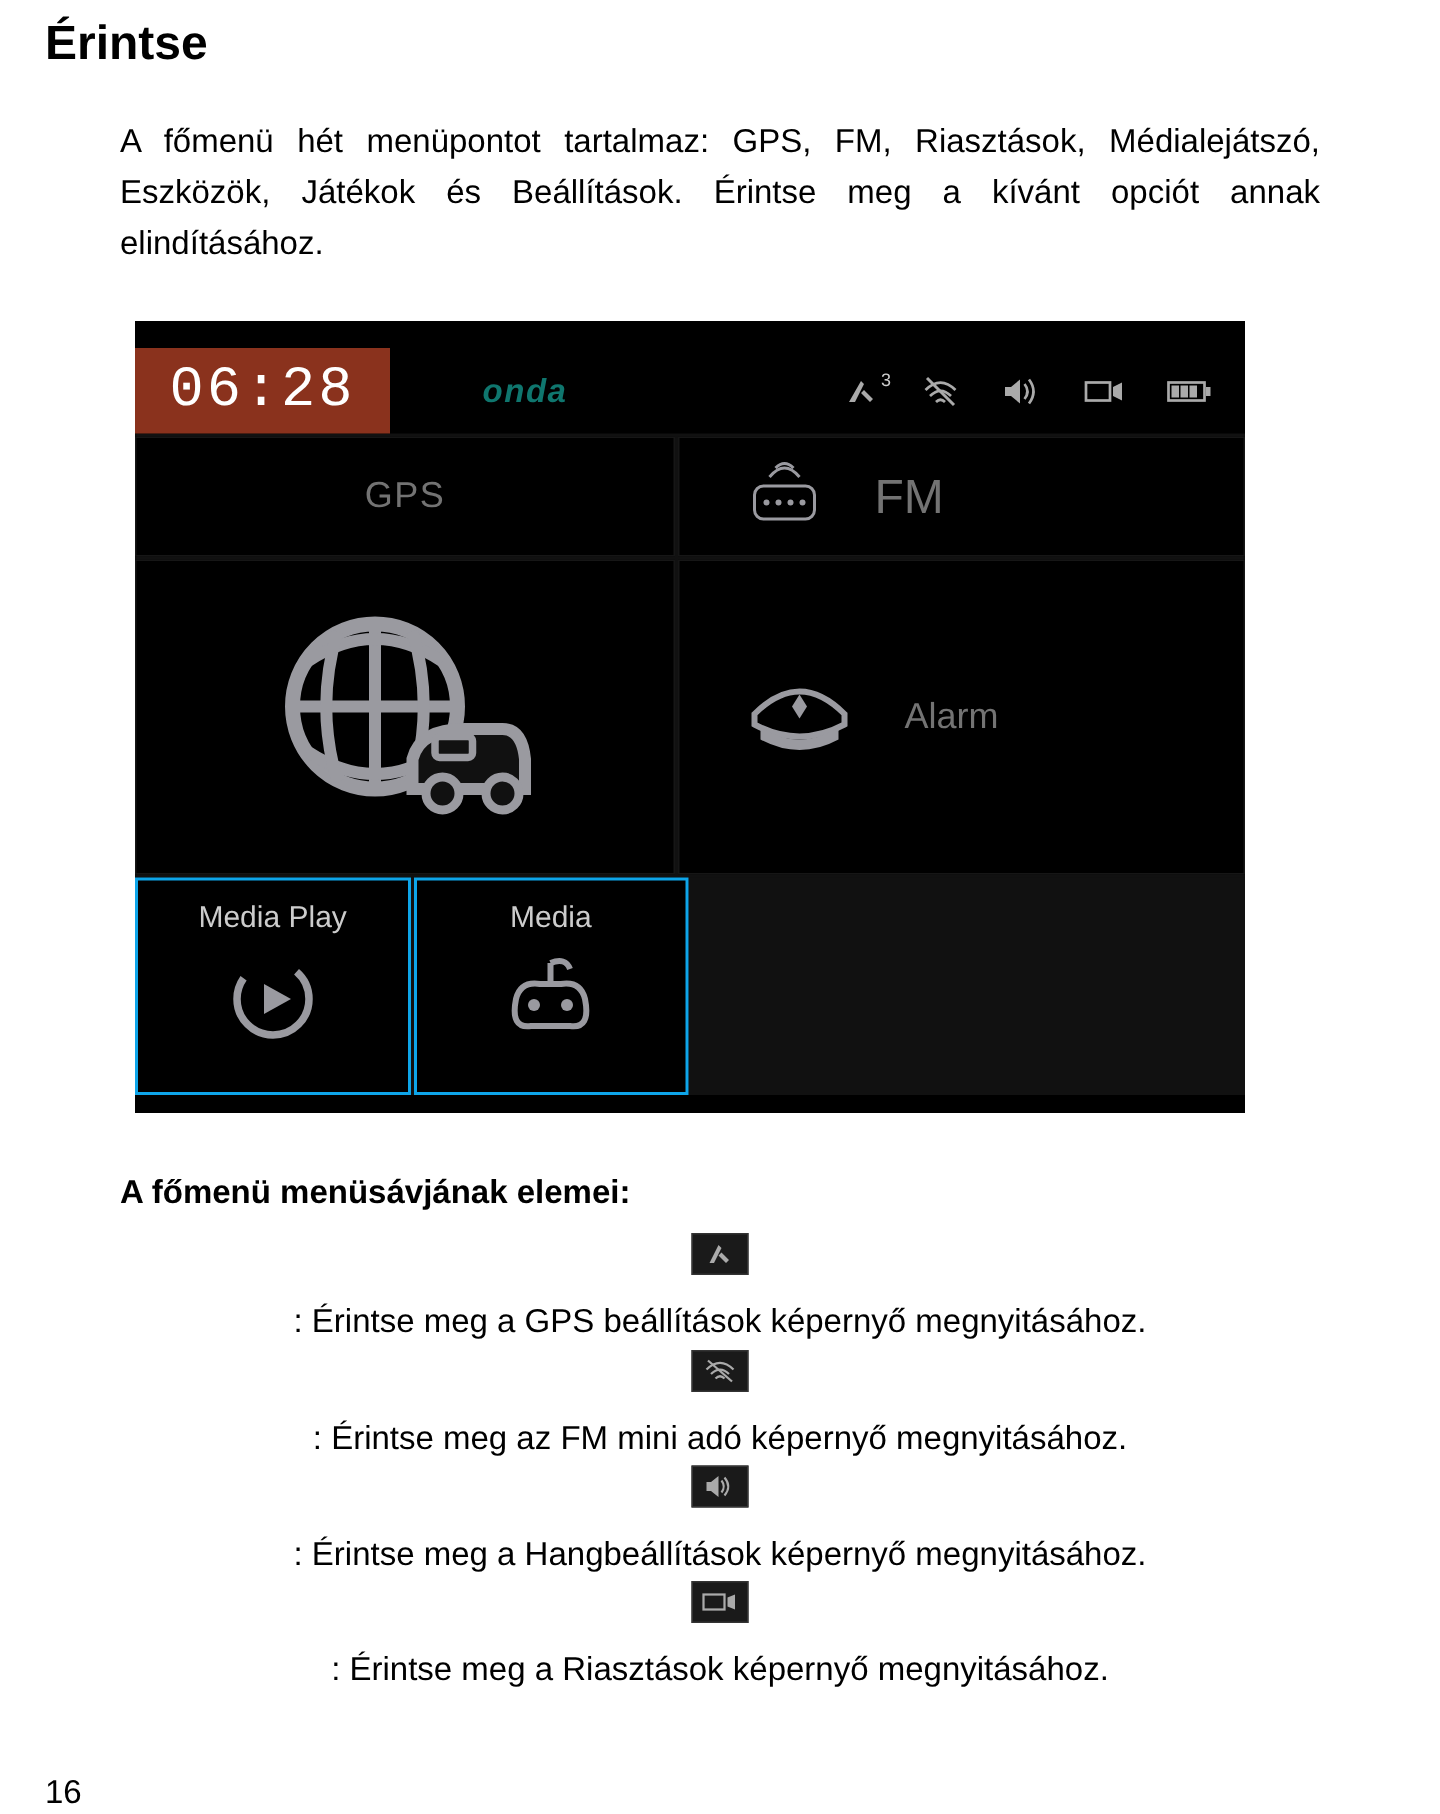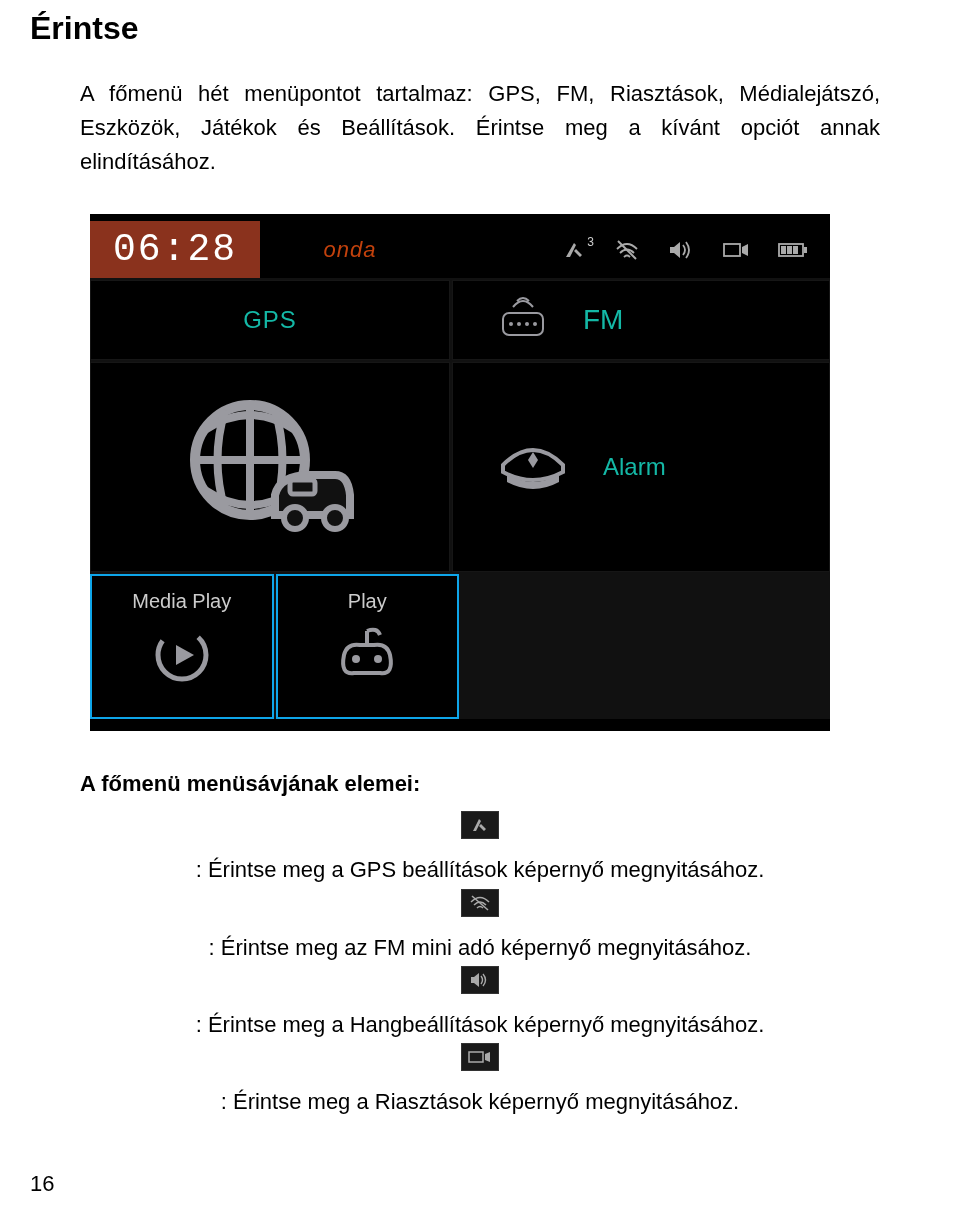--- a/index.html
+++ b/index.html
@@ -18,21 +18,21 @@
   .intro {
     font-size: 22px;
     line-height: 1.55;
     text-align: justify;
     margin: 0 0 35px 50px;
   }
   .screenshot {
     width: 740px;
     margin: 15px 0 40px 60px;
     background: #000;
-    padding: 7px 0 12px 0;
+    padding: 18px 0 12px 0;
   }
   .topbar {
     display: flex;
     height: 58px;
     align-items: stretch;
     border-bottom: 1px solid #111;
   }
   .clock {
     width: 170px;
     background: #8a321d;
@@ -43,25 +43,25 @@
     display: flex;
     align-items: center;
     justify-content: center;
     font-weight: 300;
   }
   .logo {
     flex: 0 0 180px;
     display: flex;
     align-items: center;
     justify-content: center;
-    color: #c2410c;
+    color: #0f766e;
     font-size: 22px;
     font-style: italic;
     letter-spacing: 1px;
-    font-weight: normal;
+    font-weight: bold;
   }
   .status {
     flex: 1;
     display: flex;
     align-items: center;
     justify-content: flex-end;
     gap: 28px;
     padding-right: 22px;
     color: #bbb;
   }
@@ -76,36 +76,36 @@
   .grid {
     display: grid;
     grid-template-columns: 360px 1fr;
     grid-template-rows: 80px 210px 145px;
     gap: 2px;
     background: #111;
     border-top: 1px solid #111;
   }
   .tile {
     background: #000;
-    color: #14b8a6;
+    color: #737373;
     display: flex;
     align-items: center;
     position: relative;
     border: 1px solid #161616;
   }
   .gps-label-tile {
     justify-content: center;
     font-size: 24px;
     letter-spacing: 1px;
   }
   .fm-tile {
     padding-left: 40px;
     gap: 30px;
   }
-  .fm-tile .lbl { font-size: 28px; }
+  .fm-tile .lbl { font-size: 32px; }
   .gps-big {
     grid-row: 2 / span 1;
     grid-column: 1;
     justify-content: center;
   }
   .alarm-tile {
     grid-row: 2 / span 1;
     grid-column: 2;
     padding-left: 40px;
     gap: 30px;
@@ -265,21 +265,21 @@
       <div class="btile">
         <span class="lbl">Media Play</span>
         <span class="icon">
           <svg width="60" height="60" viewBox="0 0 60 60">
             <circle cx="30" cy="30" r="24" stroke="#9a9aa0" stroke-width="5" fill="none" stroke-dasharray="90 40"></circle>
             <path d="M24 20 L42 30 L24 40 Z" fill="#9a9aa0"></path>
           </svg>
         </span>
       </div>
       <div class="btile">
-        <span class="lbl">Play</span>
+        <span class="lbl">Media</span>
         <span class="icon">
           <svg width="70" height="55" viewBox="0 0 70 55">
             <path d="M12 30 Q8 50 22 48 L48 48 Q62 50 58 30 Q55 18 42 20 L28 20 Q15 18 12 30 Z" stroke="#9a9aa0" stroke-width="4" fill="none"></path>
             <line x1="35" y1="20" x2="35" y2="6" stroke="#9a9aa0" stroke-width="4"></line>
             <path d="M35 6 Q45 2 48 10" stroke="#9a9aa0" stroke-width="4" fill="none"></path>
             <circle cx="24" cy="34" r="4" fill="#9a9aa0"></circle>
             <circle cx="46" cy="34" r="4" fill="#9a9aa0"></circle>
           </svg>
         </span>
       </div>

